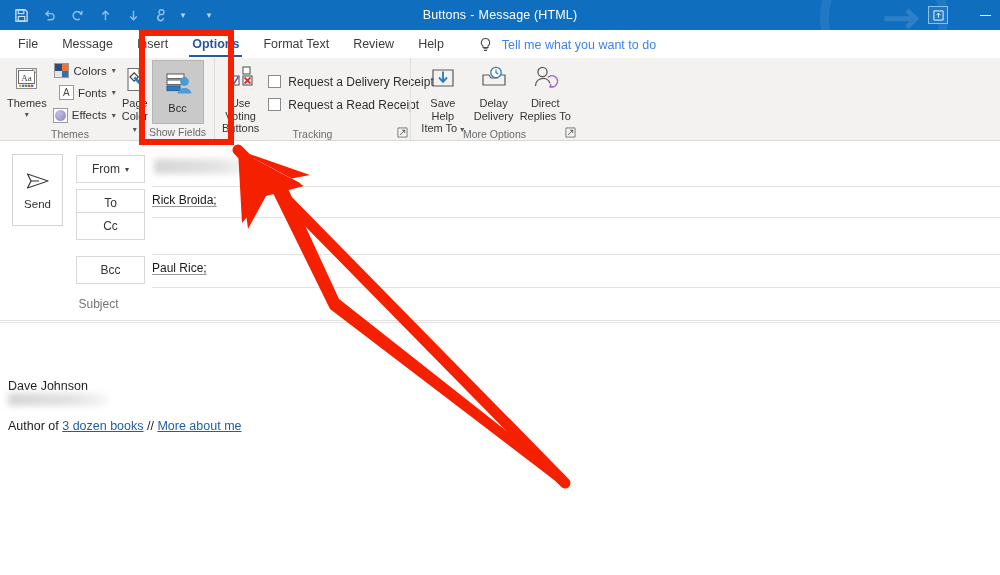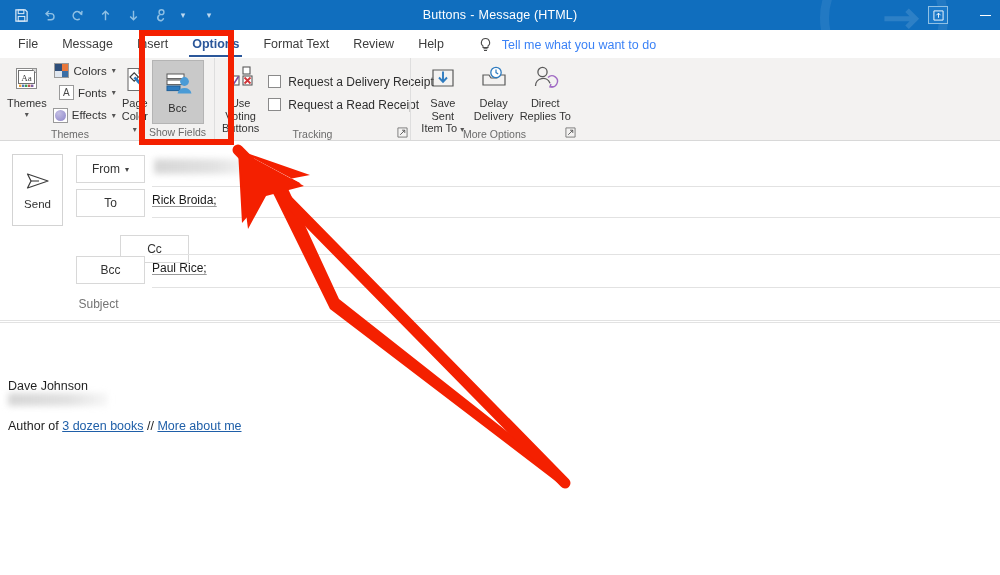--- a/index.html
+++ b/index.html
@@ -617,21 +617,21 @@
 
     <div class="rgroup" style="width:168px;">
       <div class="rgroup-body" style="gap:0;">
         <div class="bigbtn" style="width:56px;">
           <div class="ico">
             <svg width="32" height="30" viewBox="0 0 32 30">
               <path d="M6 5 h20 v16 h-20 z" fill="none" stroke="#5a5a5a" stroke-width="1.2"></path>
               <path d="M16 6.5 V16.5 M12 12.5 L16 16.8 L20 12.5" stroke="#2e7bbf" stroke-width="1.9" fill="none"></path>
             </svg>
           </div>
-          <div class="lbl">Save Sent</div>
+          <div class="lbl">Save Help</div>
           <div class="lbl"><span>Item To</span> <span class="caret">▾</span></div>
         </div>
 
         <div class="bigbtn" style="width:54px;">
           <div class="ico">
             <svg width="32" height="30" viewBox="0 0 32 30">
               <path d="M5 10 v10 h22 v-10 h-6 l-2 3 h-6 l-2 -3 z" fill="none" stroke="#5a5a5a" stroke-width="1.2"></path>
               <circle cx="18" cy="7.5" r="5.2" fill="#fff" stroke="#2e7bbf" stroke-width="1.3"></circle>
               <path d="M18 4.4 V7.6 L20.2 9" stroke="#2e7bbf" stroke-width="1.2" fill="none"></path>
             </svg>
@@ -679,21 +679,21 @@
   </div>
   <div class="blurred" style="left:154px; top:18px; width:98px; height:15px;"></div>
   <div class="fieldline" style="top:45px;"></div>
 
   <div class="fieldbtn" style="top:48px;">
     <span>To</span>
   </div>
   <div class="fieldvalue" style="top:52px;">Rick Broida;</div>
   <div class="fieldline" style="top:76px;"></div>
 
-  <div class="fieldbtn" style="top:94px;margin-left:44px;">
+  <div class="fieldbtn" style="top:71px;">
     <span>Cc</span>
   </div>
   <div class="fieldvalue" style="top:86px;"></div>
   <div class="fieldline" style="top:113px;"></div>
 
   <div class="fieldbtn" style="top:115px;">
     <span>Bcc</span>
   </div>
   <div class="fieldvalue" style="top:120px;">Paul Rice;</div>
   <div class="fieldline" style="top:146px;"></div>

